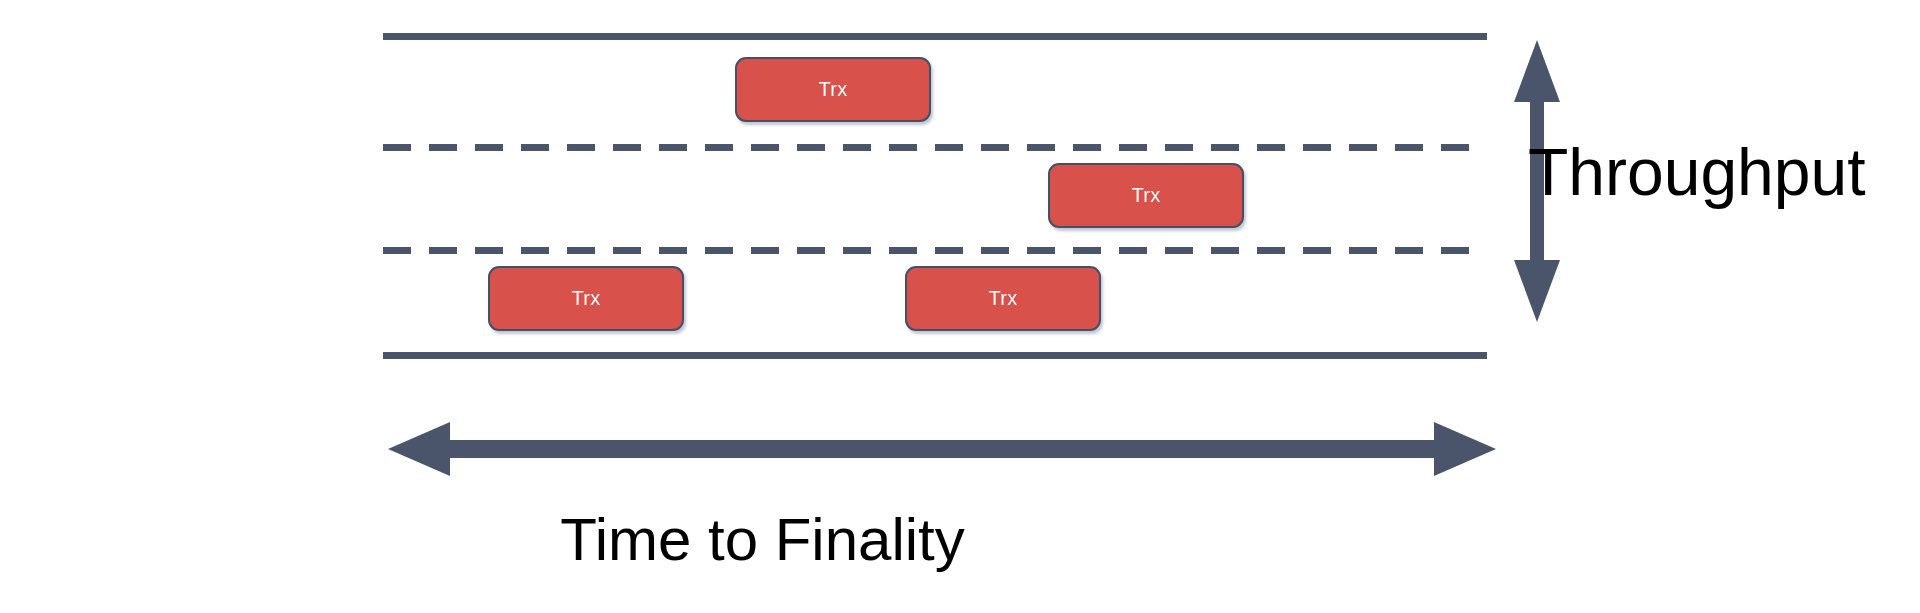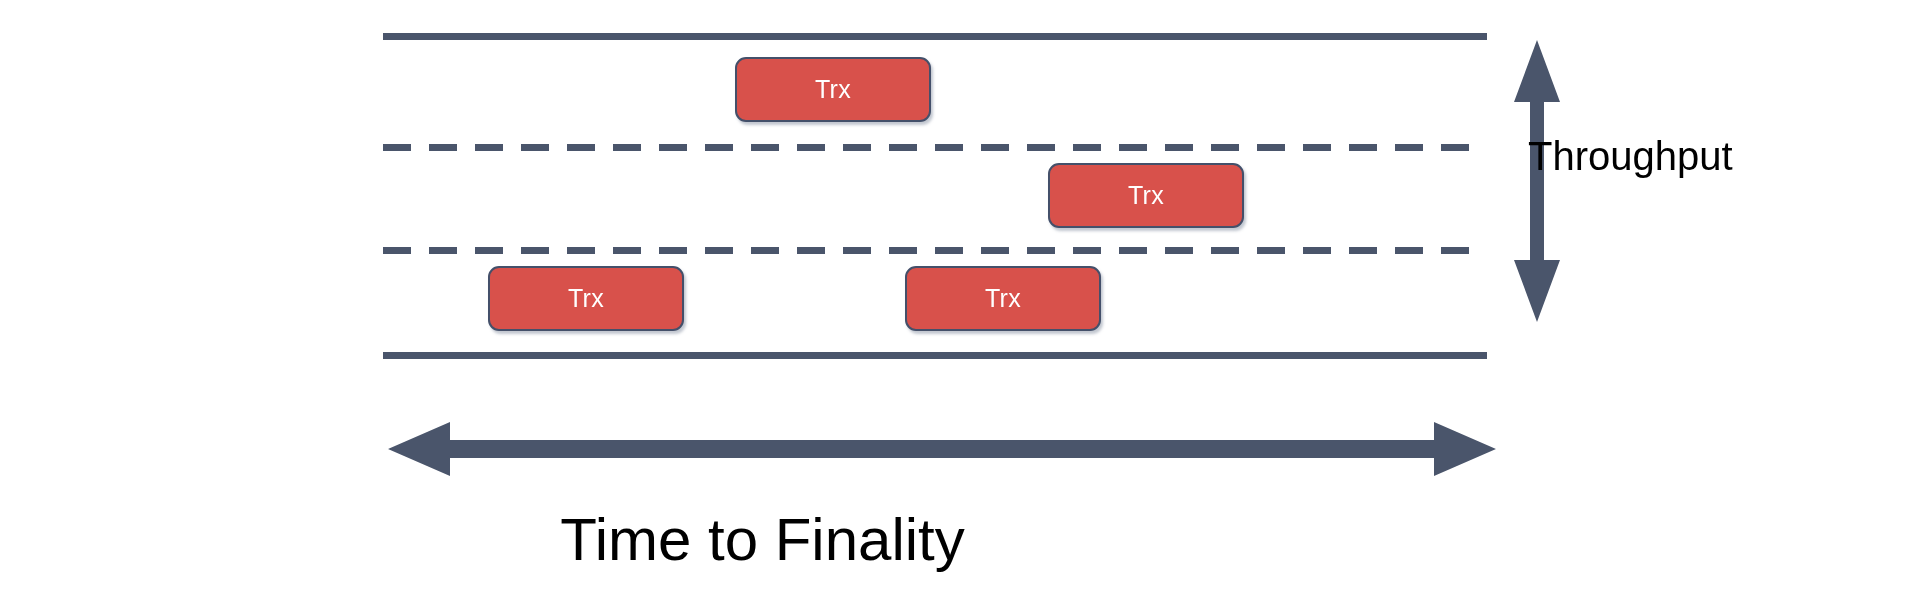--- a/index.html
+++ b/index.html
@@ -50,21 +50,21 @@
     width: 196px;
     height: 65px;
     background: #D8514B;
     border: 2px solid #44506A;
     border-radius: 11px;
     box-sizing: border-box;
     display: flex;
     align-items: center;
     justify-content: center;
     color: #ffffff;
-    font-size: 25px;
+    font-size: 20px;
     font-family: "Liberation Sans", sans-serif;
     letter-spacing: 0.3px;
     box-shadow: 2px 3px 3px rgba(120,130,150,0.45);
   }
 
   
   .v-arrow {
     position: absolute;
     left: 1507px;
     top: 40px;
@@ -75,21 +75,21 @@
 
   .axis-label {
     position: absolute;
     color: #000000;
     font-family: "Liberation Sans", sans-serif;
     white-space: nowrap;
   }
   .axis-label.throughput {
     left: 1528px;
     top: 134px;
-    font-size: 40px;
+    font-size: 66px;
   }
   .axis-label.finality {
     left: 0px;
     top: 505px;
     width: 1525px;
     text-align: center;
     font-size: 60px;
   }
 
   

